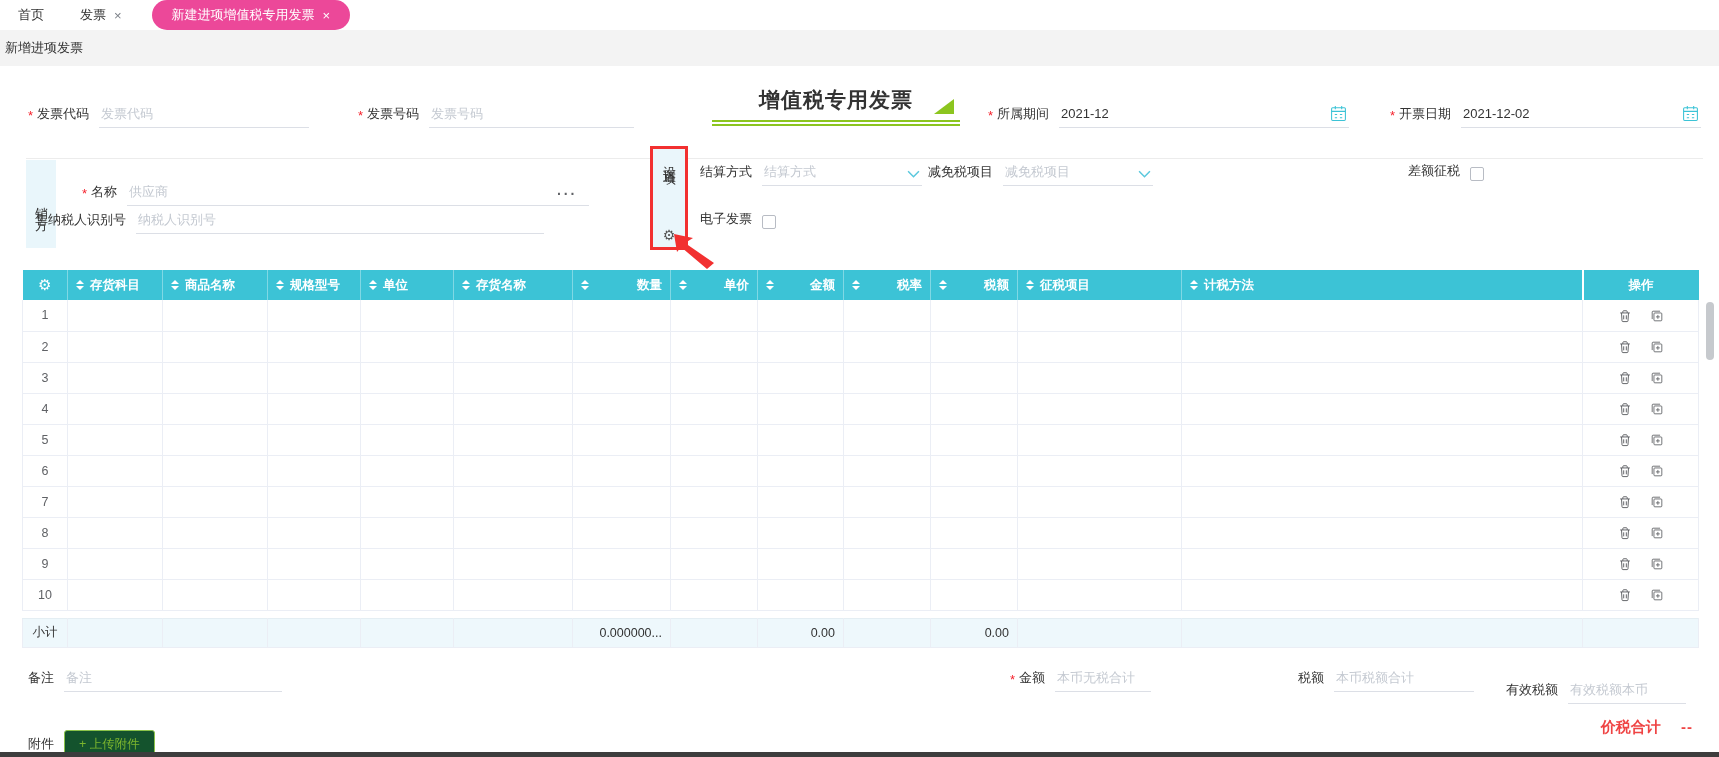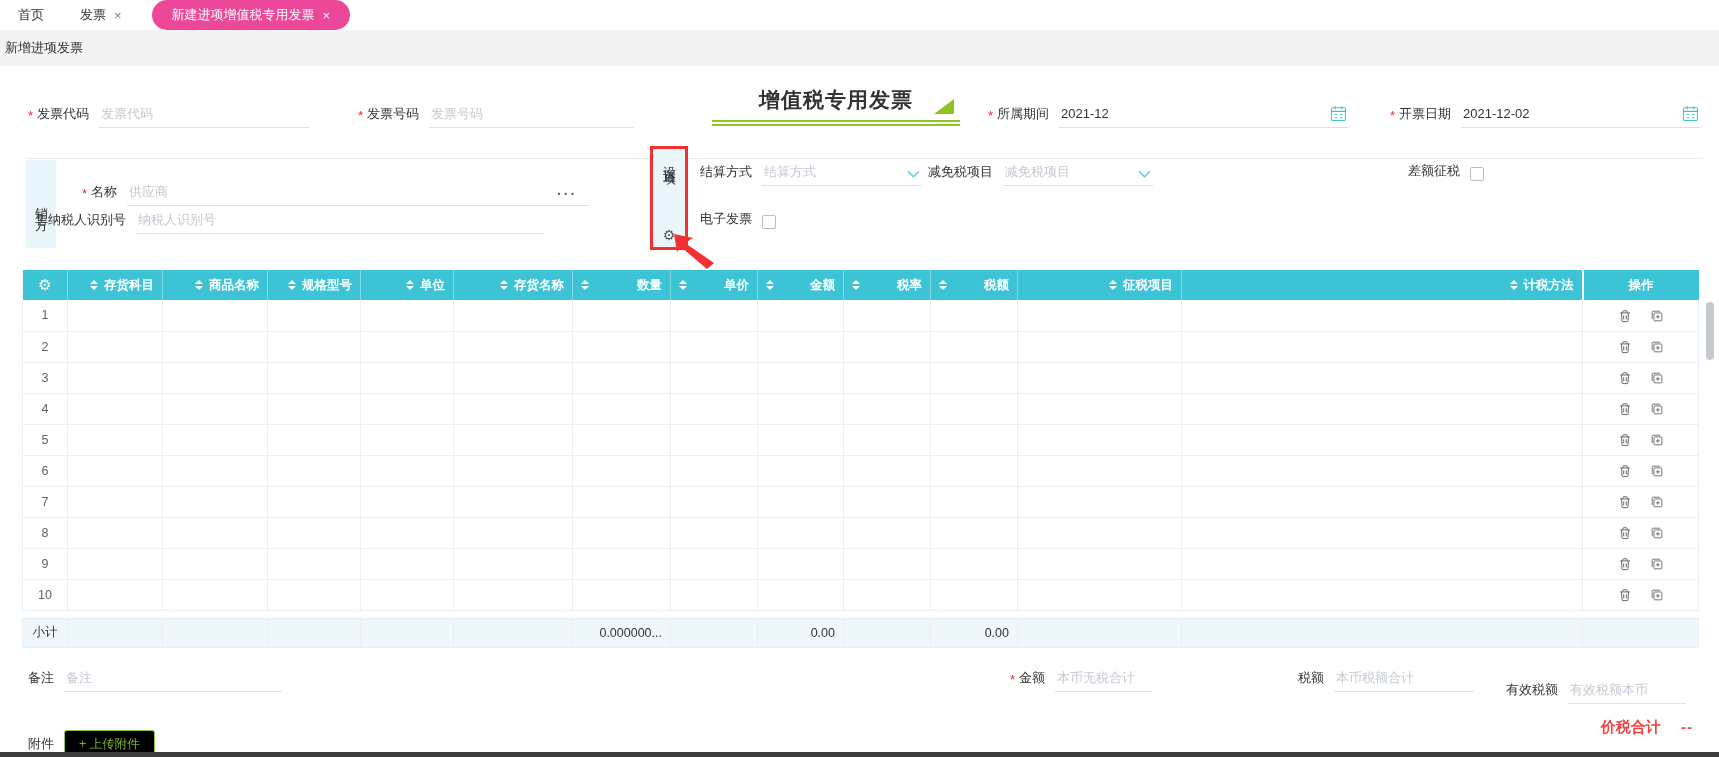--- a/index.html
+++ b/index.html
@@ -51,21 +51,21 @@
     align-items:center; justify-content:space-between; padding:6px 0 4px; cursor:pointer; }
   .setbox .vtext { letter-spacing:4px; font-size:13px; }
   .setbox .gear { font-size:14px; color:#555; }
   .redarrow { position:absolute; left:672px; top:78px; }
 
   
   .table-wrap { position:relative; width:1692px; margin:18px 0 0 22px; }
   table.grid { border-collapse:collapse; table-layout:fixed; width:1676px; }
   .grid th { background:#3cc3d6; color:#fff; font-weight:bold; font-size:12.5px;
     height:30px; padding:0 8px; border-right:1px solid rgba(255,255,255,.35); cursor:pointer; }
-  .grid th .thc { display:flex; align-items:center; gap:6px;justify-content:flex-end; }
+  .grid th .thc { display:flex; align-items:center; gap:6px; }
   .grid th.num .hlbl { margin-left:auto; }
   .grid th.gear-col { text-align:center; font-size:15px; font-weight:normal; }
   .grid th.action-col { text-align:center; border-left:2px solid #fff; border-right:none; cursor:default; }
   .sort { display:inline-flex; flex-direction:column; gap:2px; }
   .sort i { display:block; width:0; height:0; border-left:4px solid transparent; border-right:4px solid transparent; }
   .sort .up { border-bottom:4px solid #fff; }
   .sort .dn { border-top:4px solid #fff; }
   .hlbl { white-space:nowrap; }
   .grid td { height:31px; border-right:1px solid #ebeef5; border-bottom:1px solid #ebeef5;
     font-size:12.5px; padding:0 8px; background:#fff; }
@@ -76,21 +76,21 @@
   .grid tr.gap td { height:8px; border:none; background:#fff; }
   .grid tr.subtotal td { background:#eef8fc; height:29px; border-top:1px solid #e4eef3; }
   .grid tr.subtotal td.stlabel { text-align:center; color:#333; }
   .grid td.numval { text-align:right; color:#333; }
   .vscroll { position:absolute; right:0; top:32px; width:8px; height:58px;
     background:#c6c9cd; border-radius:4px; cursor:pointer; }
 
   
   .footer1 { position:relative; height:48px; margin-top:14px; }
   .footer2 { position:relative; height:44px; }
-  .upload-btn { display:inline-block; border:1px solid #8bc34a; color:#7cb52e; background:#000000;
+  .upload-btn { display:inline-block; border:1px solid #8bc34a; color:#7cb52e; background:#14532d;
     border-radius:3px; padding:5px 14px; font-size:12.5px; cursor:pointer; }
   .total { position:absolute; right:26px; top:8px; font-size:15px; font-weight:bold; color:#ef4444; }
   .total .tval { margin-left:16px; letter-spacing:1px; }
   .bottombar { position:absolute; left:0; right:0; bottom:0; height:5px; background:#3d3d3d; }
 </style>
 </head>
 <body>
 
 <div class="app">
 

